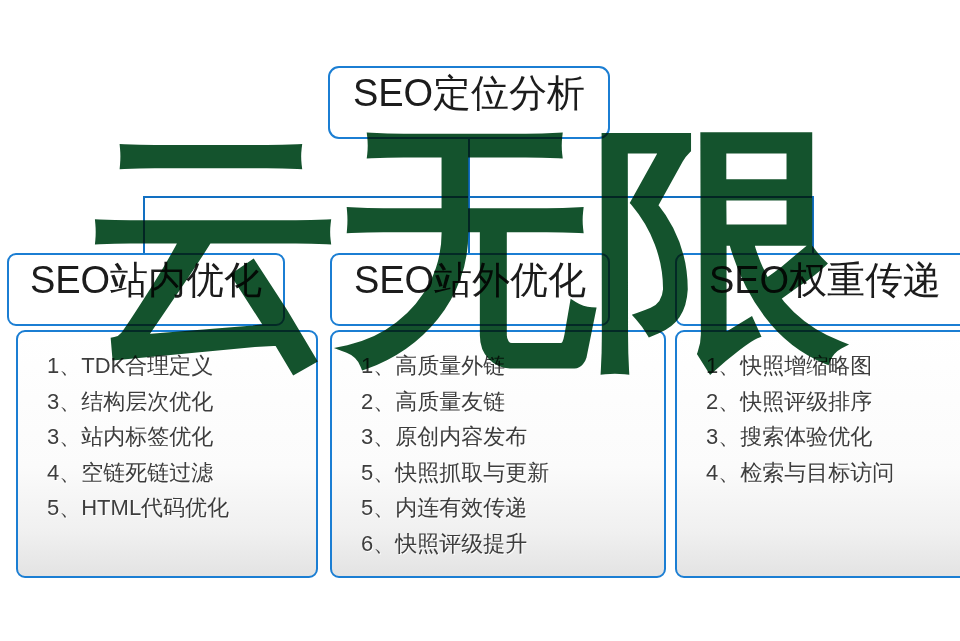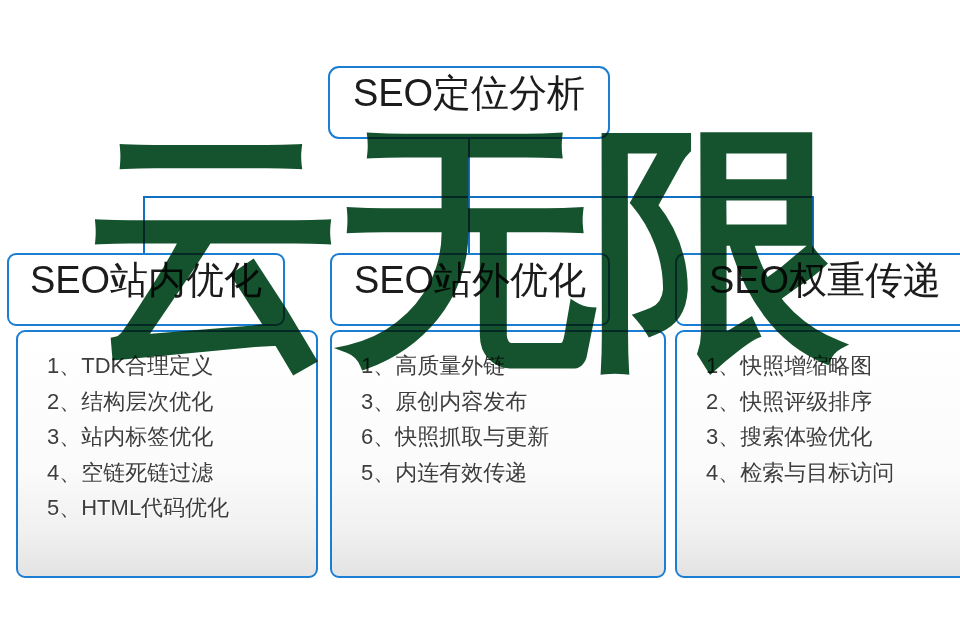--- a/index.html
+++ b/index.html
@@ -77,32 +77,34 @@
   <div class="node hdr hdr1">
     <span class="node-label">SEO站内优化</span>
   </div>
   <div class="node hdr hdr3">
     <span class="node-label">SEO权重传递</span>
   </div>
 
   <div class="panel p1">
     <ul>
       <li>1、TDK合理定义</li>
-      <li>2、结构层次优化</li>
+      <li>3、结构层次优化</li>
       <li>3、站内标签优化</li>
       <li>4、空链死链过滤</li>
       <li>5、HTML代码优化</li>
     </ul>
   </div>
   <div class="panel p2">
     <ul>
       <li>1、高质量外链</li>
+      <li>2、高质量友链</li>
       <li>3、原创内容发布</li>
-      <li>6、快照抓取与更新</li>
+      <li>5、快照抓取与更新</li>
       <li>5、内连有效传递</li>
+      <li>6、快照评级提升</li>
     </ul>
   </div>
   <div class="panel p3">
     <ul>
       <li>1、快照增缩略图</li>
       <li>2、快照评级排序</li>
       <li>3、搜索体验优化</li>
       <li>4、检索与目标访问</li>
     </ul>
   </div>

